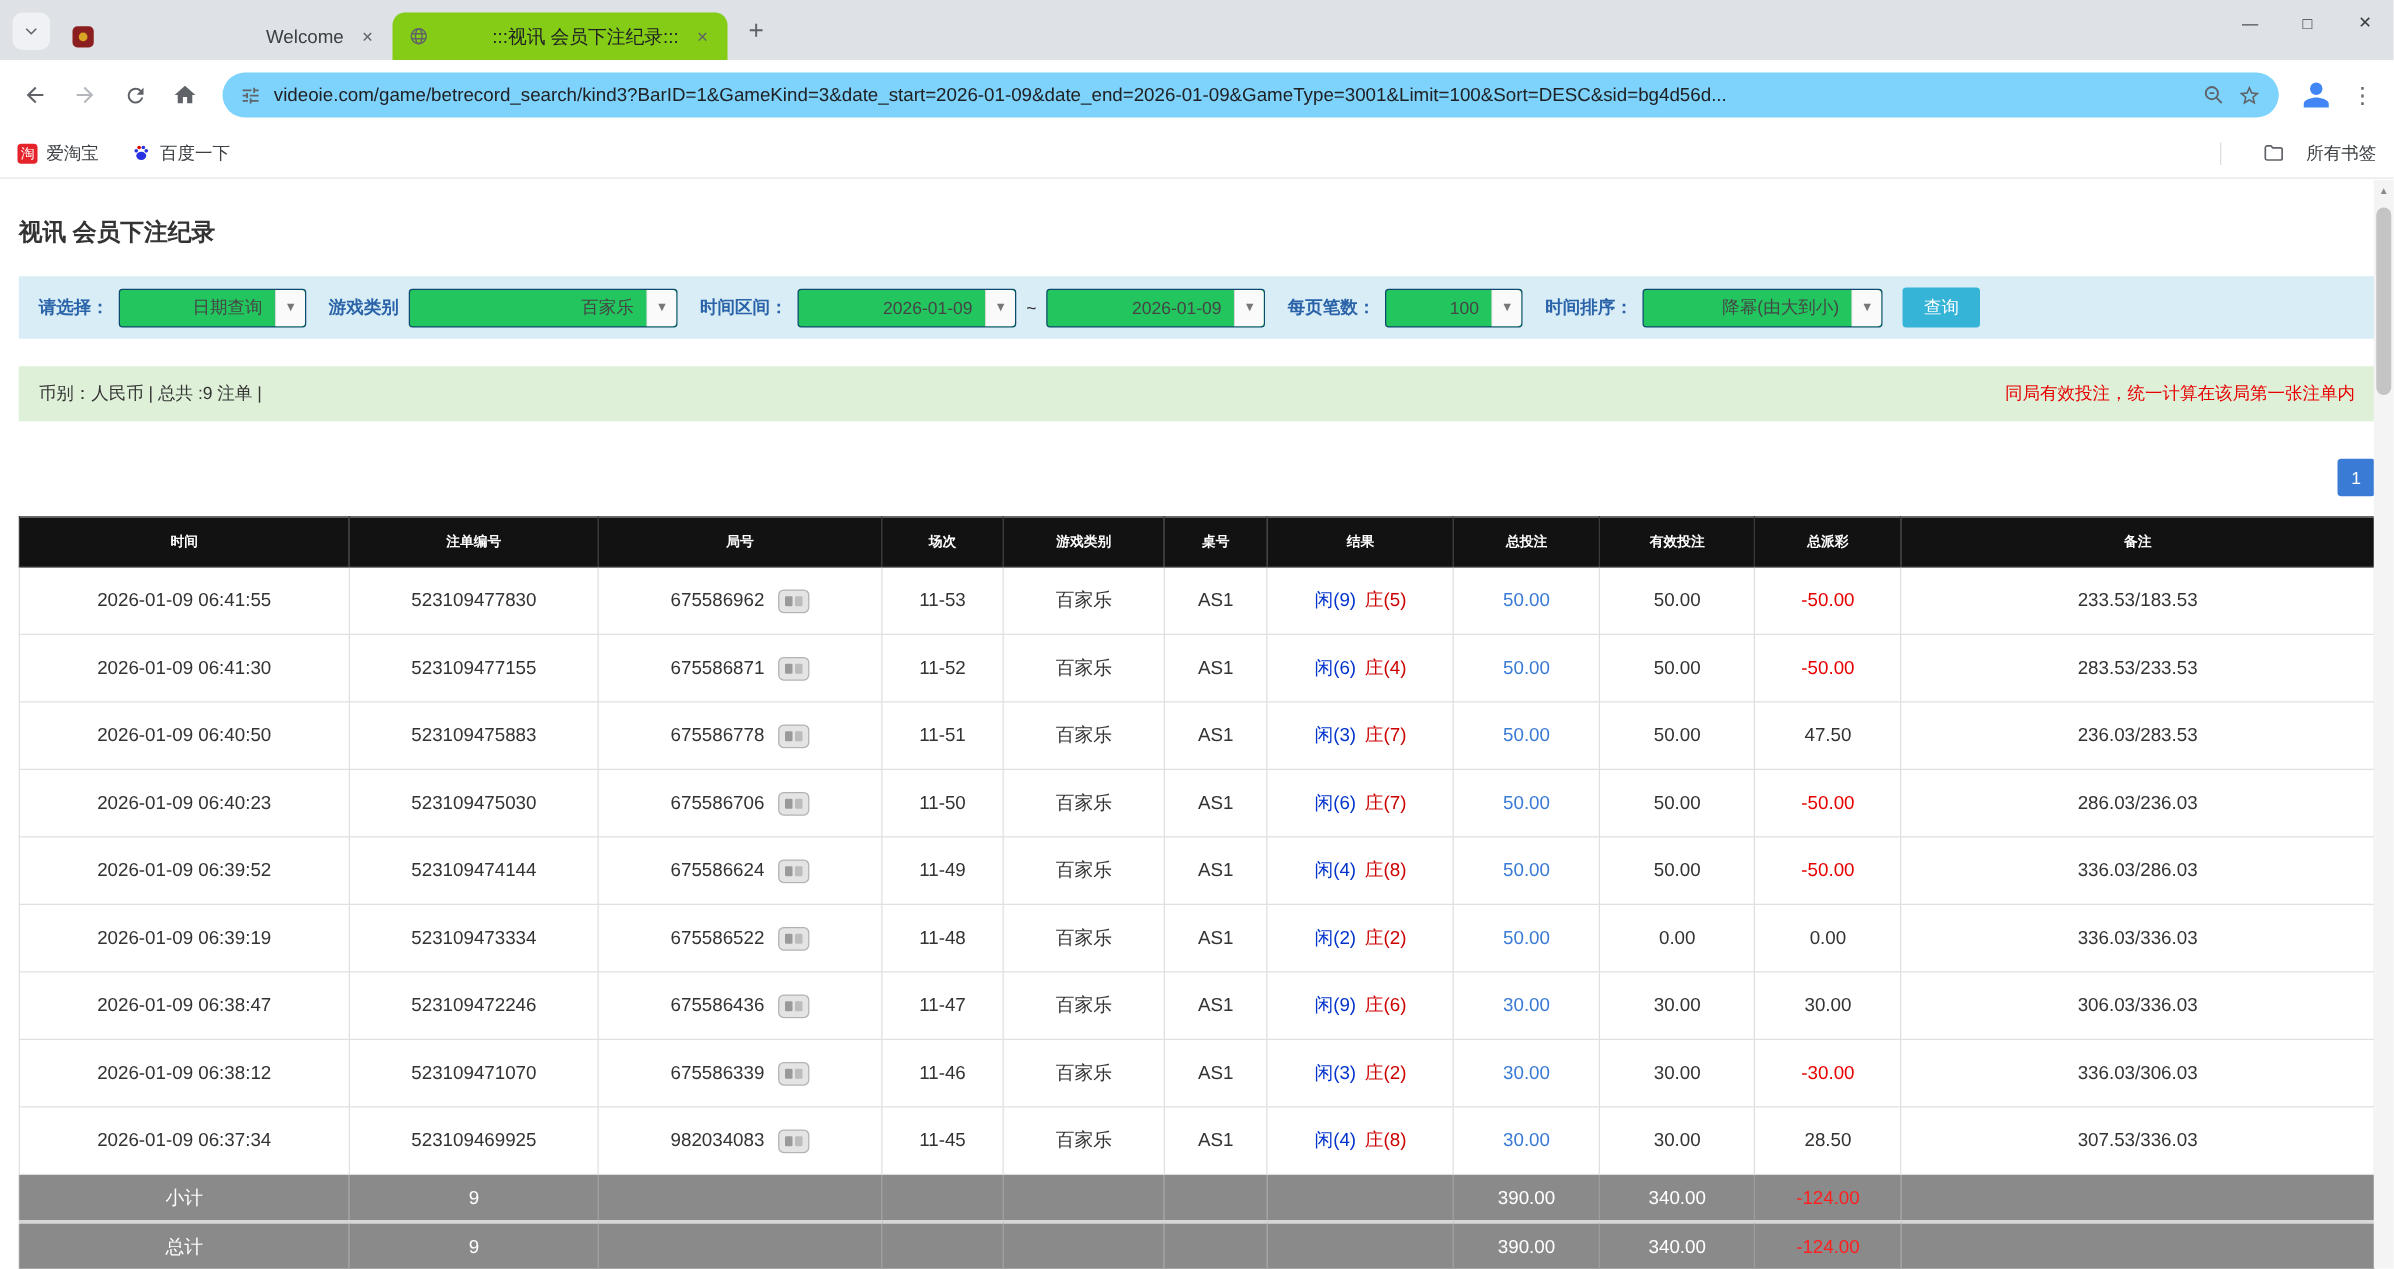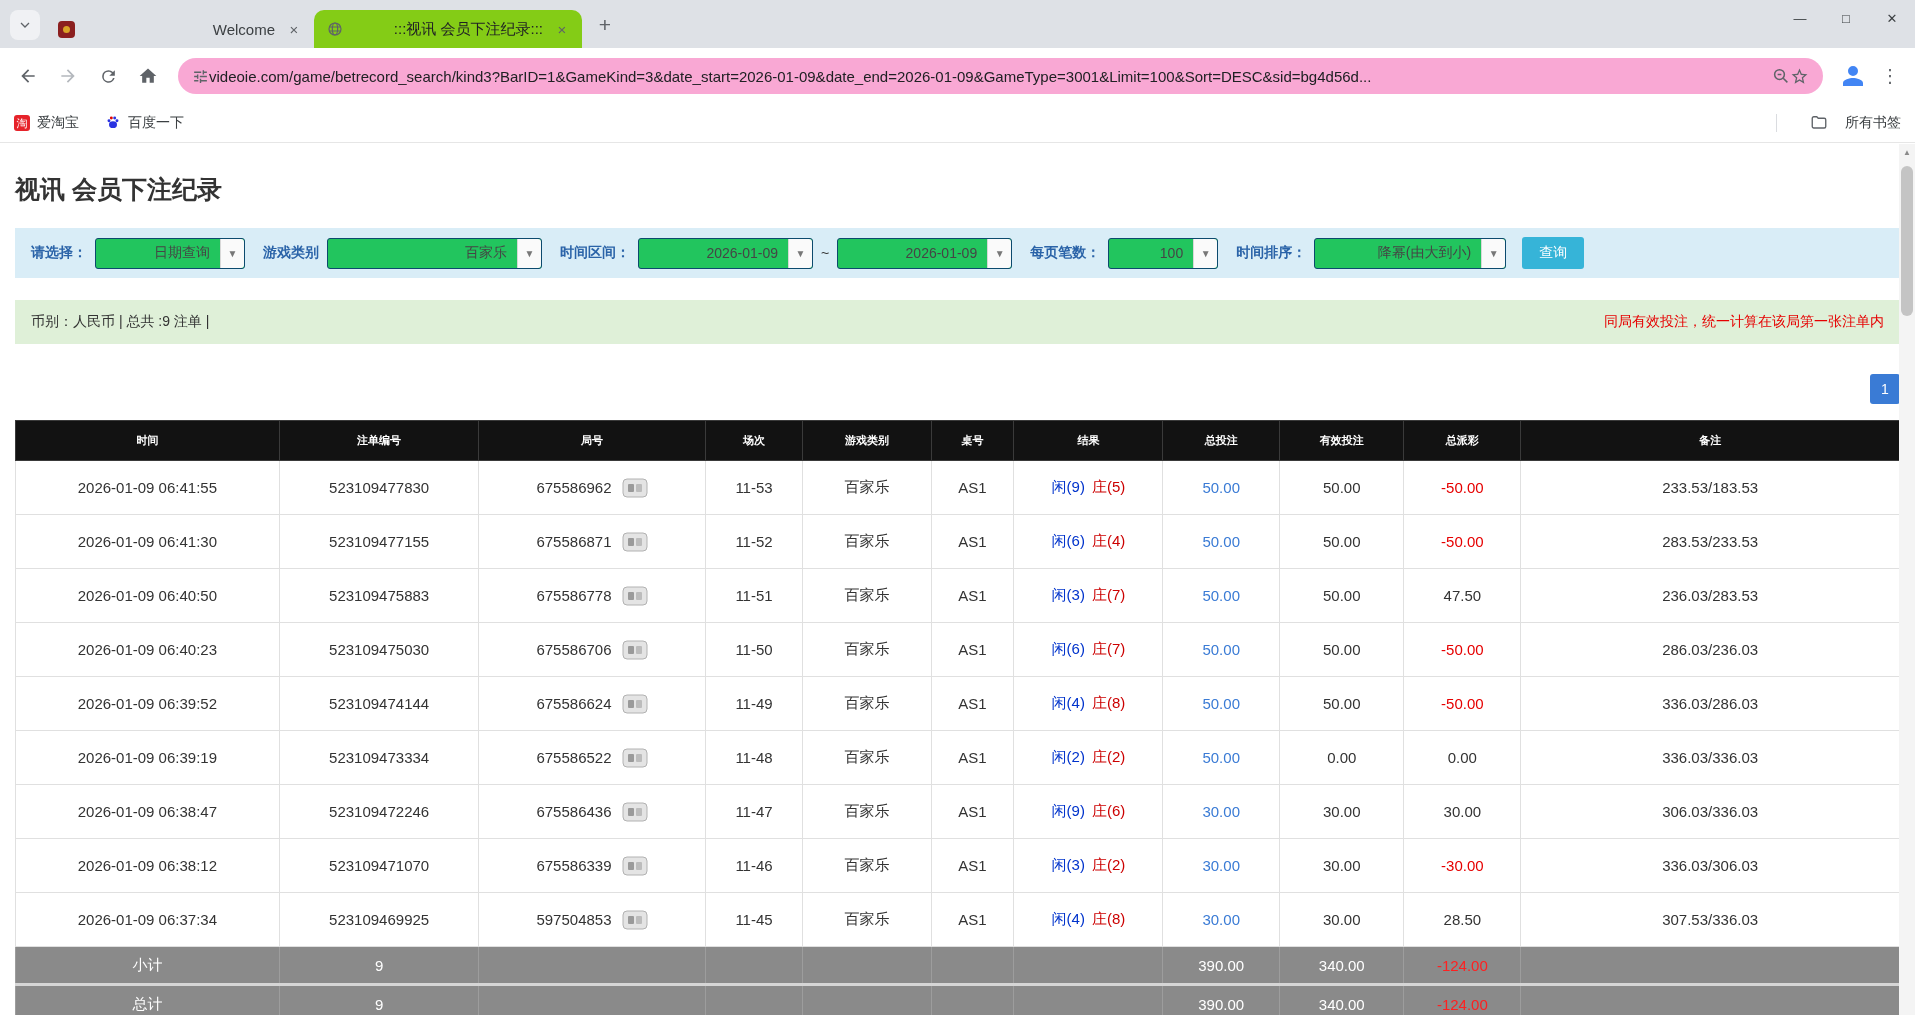--- a/index.html
+++ b/index.html
@@ -21,36 +21,36 @@
   .favicon { width:17px; height:17px; flex:0 0 auto; display:flex; align-items:center; justify-content:center; }
   .fav-welcome { background:#8b1f1f; border-radius:4px; position:relative; }
   .fav-welcome::after { content:""; width:7px; height:7px; border-radius:50%; background:#d9a326; position:absolute; top:5px; left:5px; }
   .new-tab-btn { width:30px; height:30px; margin:0 0 8px 8px; display:flex; align-items:center; justify-content:center;
     color:#5f6368; font-size:21px; border-radius:50%; }
   .win-controls { position:absolute; top:0; right:0; height:36px; display:flex; }
   .win-btn { width:46px; height:36px; display:flex; align-items:center; justify-content:center; color:#3c4043; font-size:13px; }
   .nav-bar { height:56px; background:#fff; display:flex; align-items:center; padding:0 10px; gap:4px; }
   .nav-icon { width:36px; height:36px; border-radius:50%; display:flex; align-items:center; justify-content:center; color:#5f6368; }
   .nav-icon.disabled { color:#b4b8bd; }
-  .address-bar { flex:1; height:36px; background:#f9a8d4; border-radius:18px; margin:0 8px;
-    display:flex; align-items:center; padding:0 14px; gap:0; }
+  .address-bar { flex:1; height:36px; background:#7dd3fc; border-radius:18px; margin:0 8px;
+    display:flex; align-items:center; padding:0 14px; gap:10px; }
   .url-text { flex:1; font-size:15px; color:#202124; white-space:nowrap; overflow:hidden; }
   .addr-icon { display:flex; align-items:center; justify-content:center; color:#5f6368; flex:0 0 auto; }
   .avatar-btn { width:36px; height:36px; display:flex; align-items:center; justify-content:center; }
   .menu-dots { width:30px; height:36px; display:flex; align-items:center; justify-content:center; color:#5f6368; font-size:18px; }
   .bookmarks-bar { height:39px; background:#fff; border-bottom:1px solid #e6e6e6;
     display:flex; align-items:center; padding:0 14px; font-size:14px; color:#3c4043; }
   .bm-item { display:flex; align-items:center; gap:7px; margin-right:26px; cursor:pointer; }
   .taobao-icon { width:16px; height:16px; background:#e6232a; border-radius:3px; color:#fff;
     font-size:11px; line-height:16px; text-align:center; }
   .bm-right { margin-left:auto; display:flex; align-items:center; gap:17px; }
   .bm-divider { width:1px; height:18px; background:#dadce0; margin-right:16px; }
   
   .content { padding:0 15px; }
-  .page-title { margin:30px 0 22px; font-size:25px; font-weight:bold; color:#333; }
+  .page-title { margin:30px 0 22px; font-size:19px; font-weight:bold; color:#333; }
   .filter-bar { background:#d9edf7; height:50px; display:flex; align-items:center; padding:0 16px; font-size:14px; }
   .f-label { color:#2a63a8; font-weight:bold; margin:0 8px 0 18px; white-space:nowrap; }
   .f-label.first { margin-left:0; }
   .tilde { margin:0 8px; color:#333; }
   .ui-select { background:#22c55e; border:1px solid #0c4a6e; border-radius:3px; height:31px;
     display:flex; align-items:center; color:#454545; cursor:pointer;text-align:right; }
   .sel-text { flex:1; padding:0 10px; white-space:nowrap; overflow:hidden; }
   .sel-arrow { width:24px; height:100%; border-left:1px solid #d8d8d8; display:flex; align-items:center; justify-content:center;
     color:#777; font-size:10px; background:#fafafa; border-radius:0 3px 3px 0; }
   .w-mode { width:150px; } .w-game { width:215px; } .w-date { width:175px; } .w-per { width:110px; } .w-sort { width:192px; }
@@ -473,21 +473,21 @@
     <td class="total-bet">30.00</td>
     <td>30.00</td>
     <td class="payout negative">-30.00</td>
     <td>336.03/306.03</td>
   </tr>
         <tr class="bet-row">
     <td>2026-01-09 06:37:34</td>
     <td>523109469925</td>
     <td>
       <div class="round-cell">
-        <span>597504853</span>
+        <span>982034083</span>
         <span class="replay-icon">
           <svg width="26" height="20" viewBox="0 0 26 20">
                   <rect x="1" y="1" width="24" height="18" rx="4" fill="#e4e4e4" stroke="#b2b2b2"></rect>
                   <rect x="6" y="6" width="6" height="8" rx="1" fill="#9a9a9a"></rect>
                   <rect x="14" y="6" width="6" height="8" rx="1" fill="#bcbcbc"></rect>
                 </svg>
         </span>
       </div>
     </td>
     <td>11-45</td>

